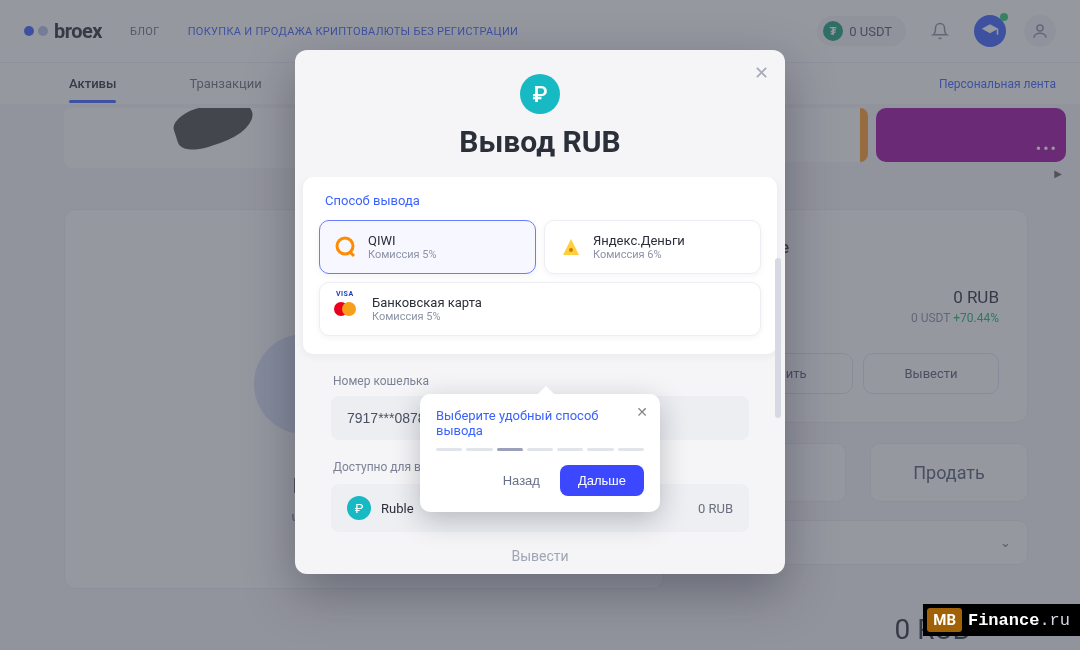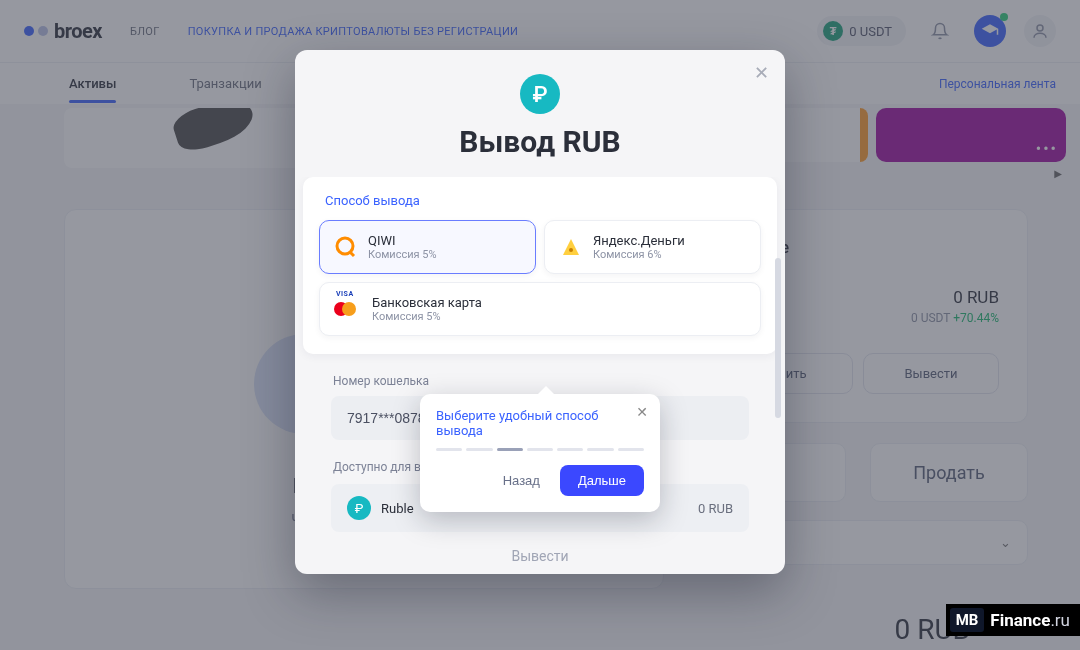--- a/index.html
+++ b/index.html
@@ -142,22 +142,22 @@
 .step.active{background:#9aa1b8;}
 .pop-btns{display:flex;justify-content:flex-end;gap:8px;}
 .btn-back{background:transparent;border:none;color:#687089;font-size:13px;cursor:pointer;padding:8px 12px;}
 .btn-next{background:#3b48ff;color:#fff;border:none;border-radius:8px;font-size:13px;padding:8px 18px;cursor:pointer;}
 
 
 .watermark{
   position:absolute;right:0;bottom:14px;display:flex;align-items:center;
   background:#000;padding:4px 10px 4px 4px;gap:6px;
 }
-.wm-badge{background:#0f172a;color:#fff;font-weight:700;padding:3px 6px;font-size:15px;border-radius:3px;}
-.wm-text{color:#fff;font-size:17px;}
+.wm-badge{background:#a16207;color:#fff;font-weight:700;padding:3px 6px;font-size:15px;border-radius:3px;}
+.wm-text{color:#fff;font-size:17px;font-family:Liberation Mono, monospace;}
 .wm-text .b{font-weight:700;}
 .wm-text .ru{color:#d2d5e0;}
 
 
 .select-ph{background:#fff;border:1px solid #eceef3;border-radius:10px;padding:14px 16px;margin-top:18px;display:flex;justify-content:flex-end;color:#777; font-size:13px;}
 </style>
 </head>
 <body>
 
 <div class="header">

